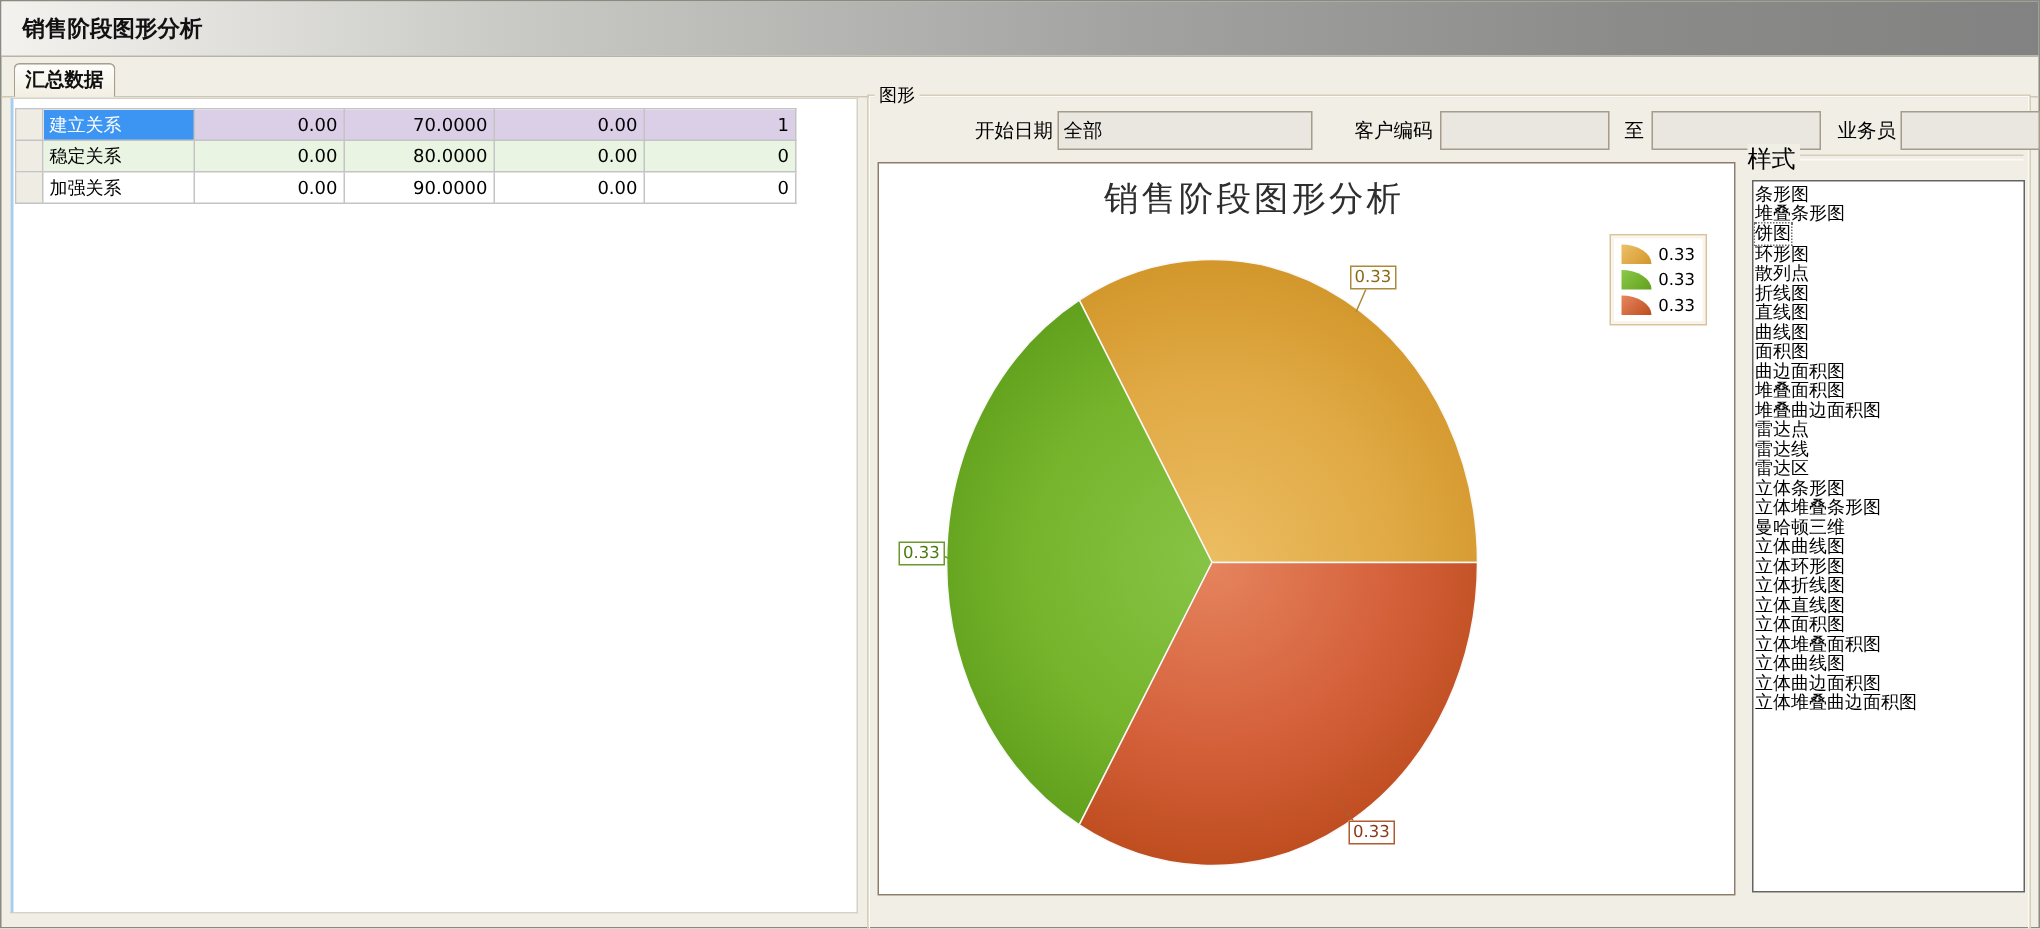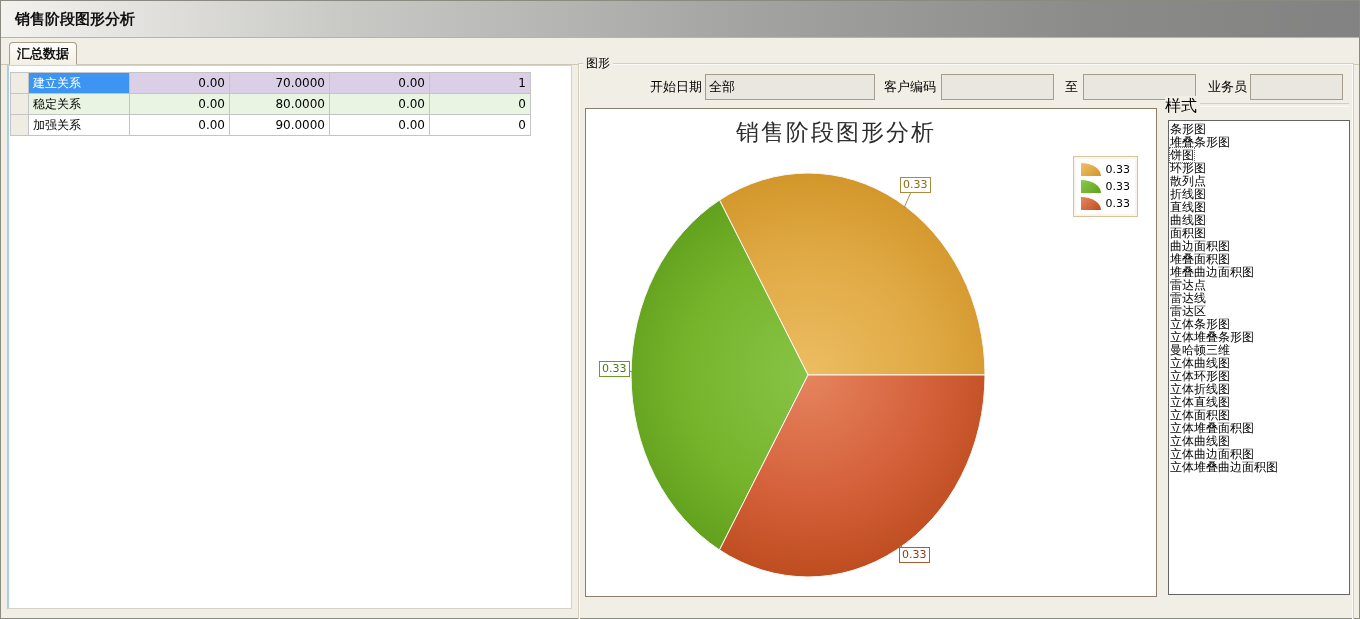--- a/index.html
+++ b/index.html
@@ -35,21 +35,21 @@
   .hicon-num{display:inline-block;width:5px;height:10px;background:linear-gradient(#7ddb6a,#1d8d12);border:1px solid #0d6d08;border-radius:2px;vertical-align:-1px;margin-right:14px;}
   
   .group{position:absolute;box-sizing:border-box;border:1px solid #d6cdbb;box-shadow:inset 0 0 0 1px #fbfaf6;}
   .group-label{position:absolute;top:-8px;left:4px;background:#f1eee5;padding:0 3px;font-size:12px;color:#000;line-height:14px;}
   .graph-group{left:577px;top:62px;width:776px;height:590px;}
   
   .filter-row{position:absolute;left:0;top:12px;width:100%;height:22px;display:flex;align-items:center;font-size:13px;color:#000;}
   .filter-row .lbl{text-align:right;white-space:nowrap;}
   .filter-row input{box-sizing:border-box;height:20px;border:1px solid #a59c8c;background:#eae7e0;font-size:13px;padding:12px 3px;color:#000;font-family:inherit;}
   .l1{width:52px;margin-left:71px;}  .f1{width:170px;margin-left:3px;}
-  .l2{width:52px;margin-left:9px;}  .f2{width:113px;margin-left:5px;}
+  .l2{width:52px;margin-left:28px;}  .f2{width:113px;margin-left:5px;}
   .l3{width:14px;margin-left:10px;}  .f3{width:113px;margin-left:5px;}
   .l4{width:40px;margin-left:11px;}  .f4{width:93px;margin-left:3px;}
   
   .chart-panel{position:absolute;left:6px;top:44px;width:572px;height:489px;box-sizing:border-box;background:#fff;border:1px solid #8b7d6a;}
   .chart-title{position:absolute;left:0;top:8px;width:500px;text-align:center;font-family:"DejaVu Serif","Liberation Serif",serif;font-size:23px;color:#2e2e2e;letter-spacing:2px;}
   .chart-svg{position:absolute;left:0;top:0;}
   .pie-label{position:absolute;box-sizing:border-box;height:16px;padding:0 2px;background:#fff;border:1px solid;font-size:11px;line-height:14px;}
   .pl-orange{left:314px;top:68px;border-color:#ab8b3b;color:#8a6914;}
   .pl-green{left:13px;top:252px;border-color:#6a9a2a;color:#4a7a10;}
   .pl-red{left:313px;top:438px;border-color:#b05a30;color:#8a3a18;}
@@ -59,21 +59,21 @@
   .sw-0{background:linear-gradient(135deg,#eec06a,#d2962a);}
   .sw-1{background:linear-gradient(135deg,#8cc94a,#61a01c);}
   .sw-2{background:linear-gradient(135deg,#e8875f,#bd4c1e);}
   .legend-text{font-size:11px;color:#000;}
   
   .style-group{position:absolute;left:586px;top:32px;width:184px;height:500px;}
   .style-label{position:absolute;left:0;top:0;font-size:16px;color:#000;background:#f1eee5;z-index:2;padding-right:3px;}
   .style-topline{position:absolute;left:28px;top:7px;right:0;height:2px;border-top:1px solid #d6cdbb;border-bottom:1px solid #fbfaf6;}
   .style-list{position:absolute;left:3px;top:24px;width:182px;height:475px;box-sizing:border-box;background:#fff;border:1px solid #646464;overflow:hidden;padding:2px 0 0 1px;}
   .style-item{font-size:12px;line-height:13px;color:#000;white-space:nowrap;cursor:default;}
-  .style-item.selected span{outline:1px dotted #707070;}
+  .style-item.selected span{outline:1px dotted #707070;font-family:Liberation Mono, monospace;}
 </style>
 </head>
 <body>
 
 <div class="window">
 
   <div class="titlebar">
     <div class="title-text">销售阶段图形分析</div>
   </div>
 

